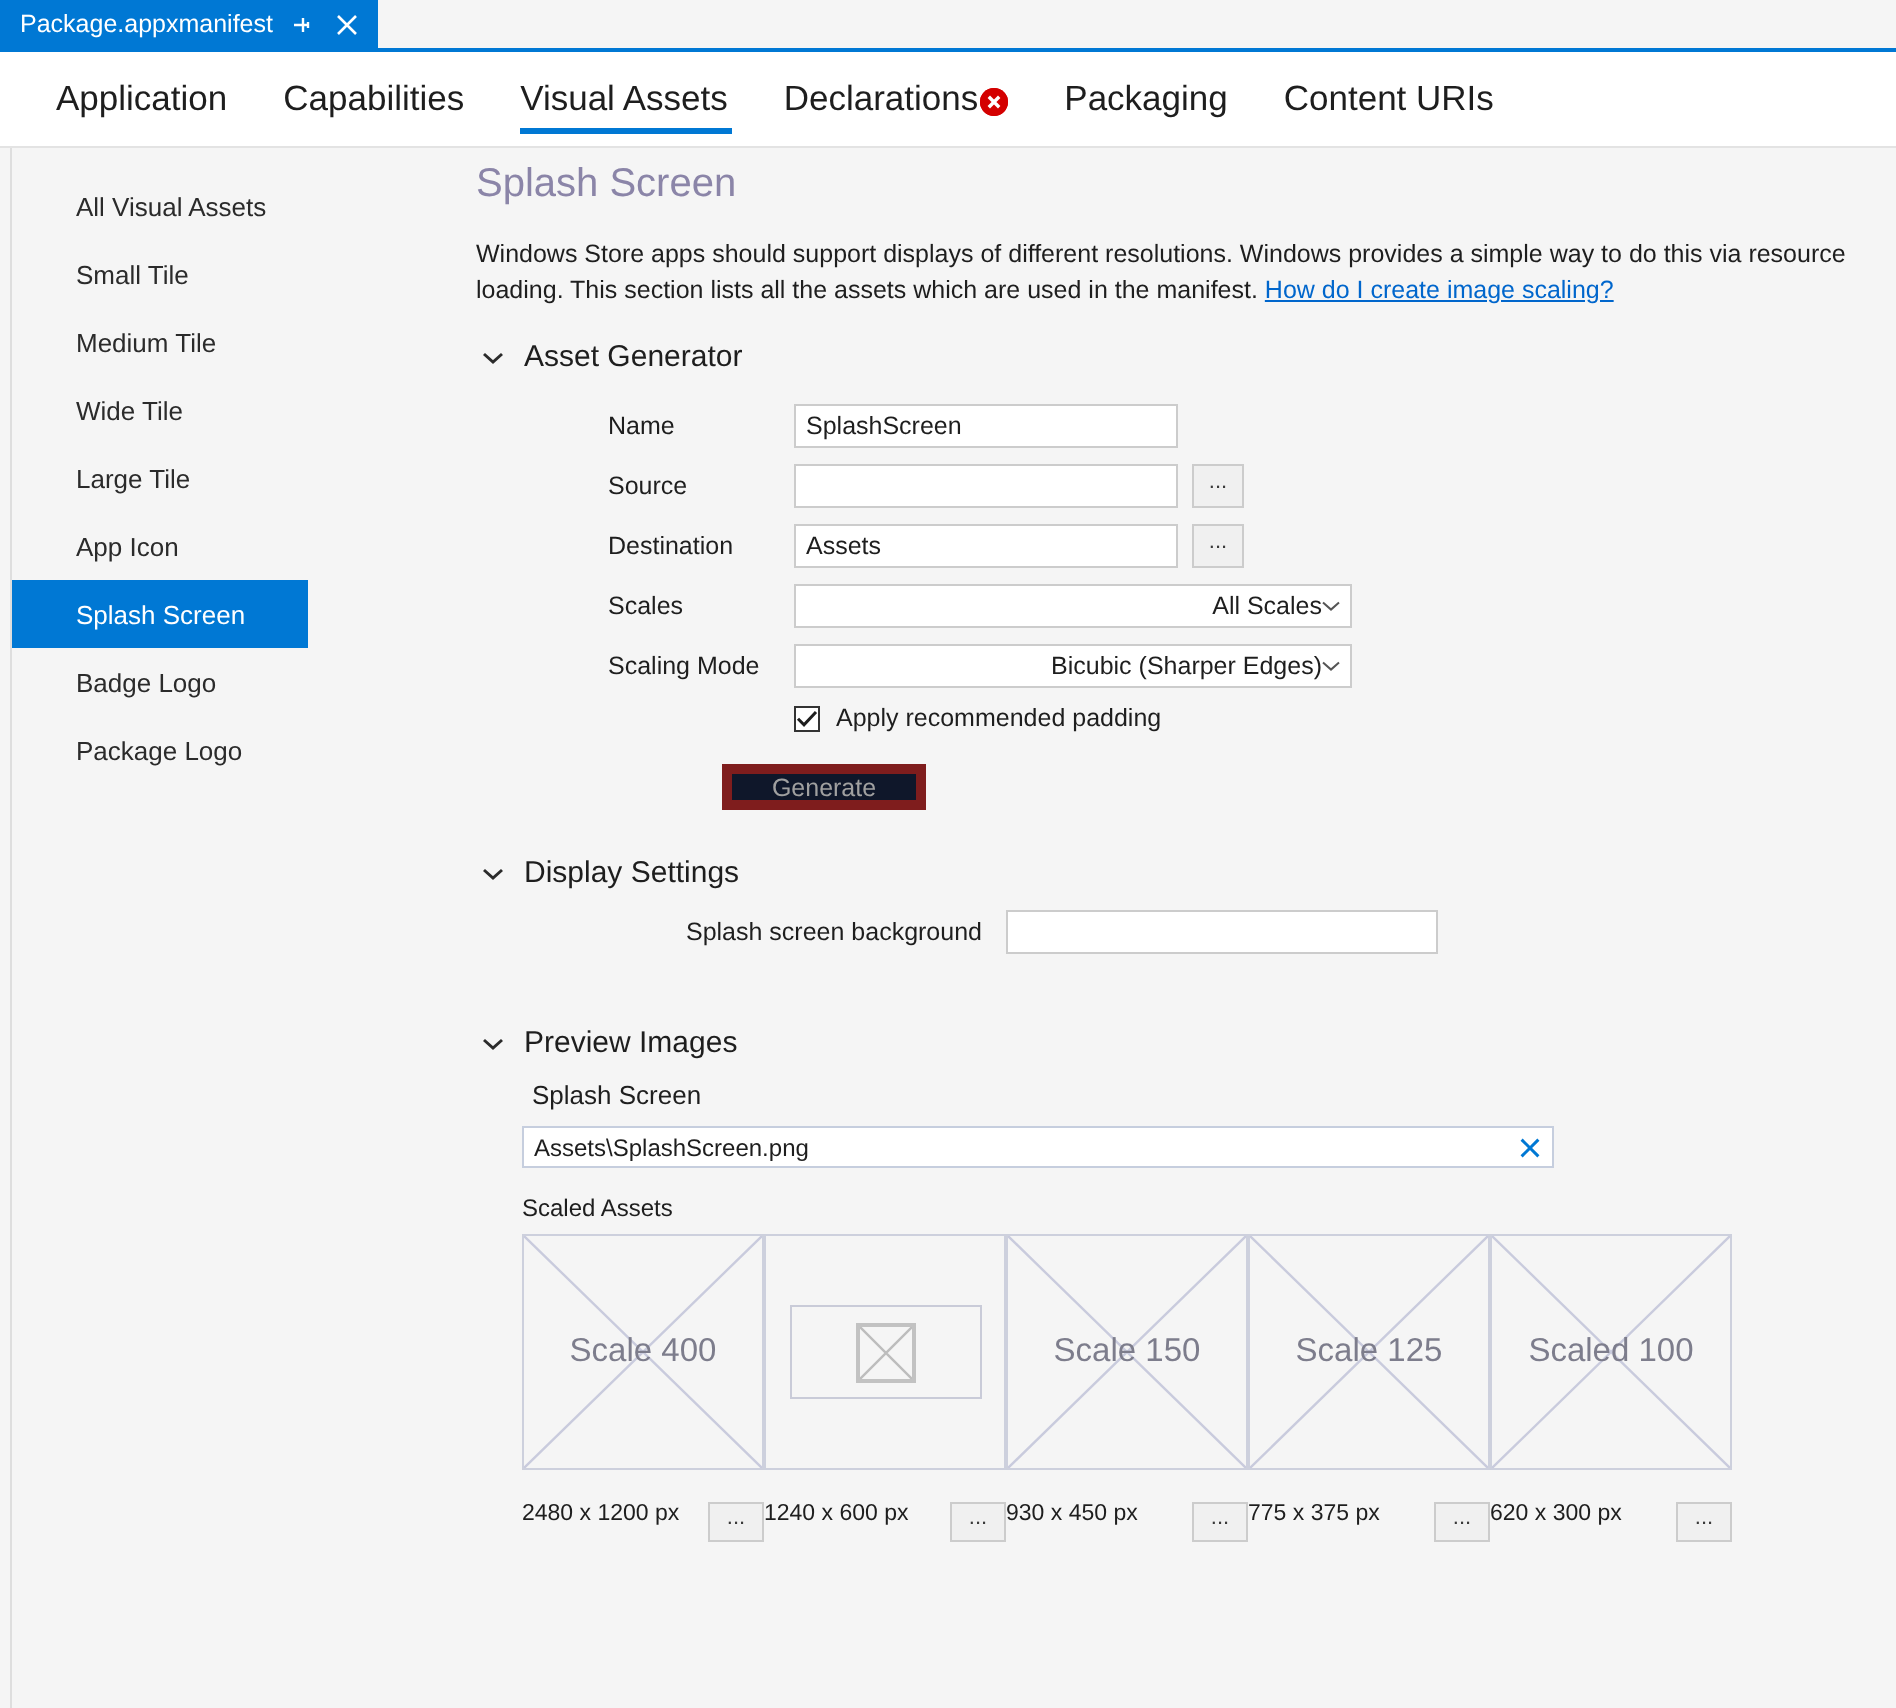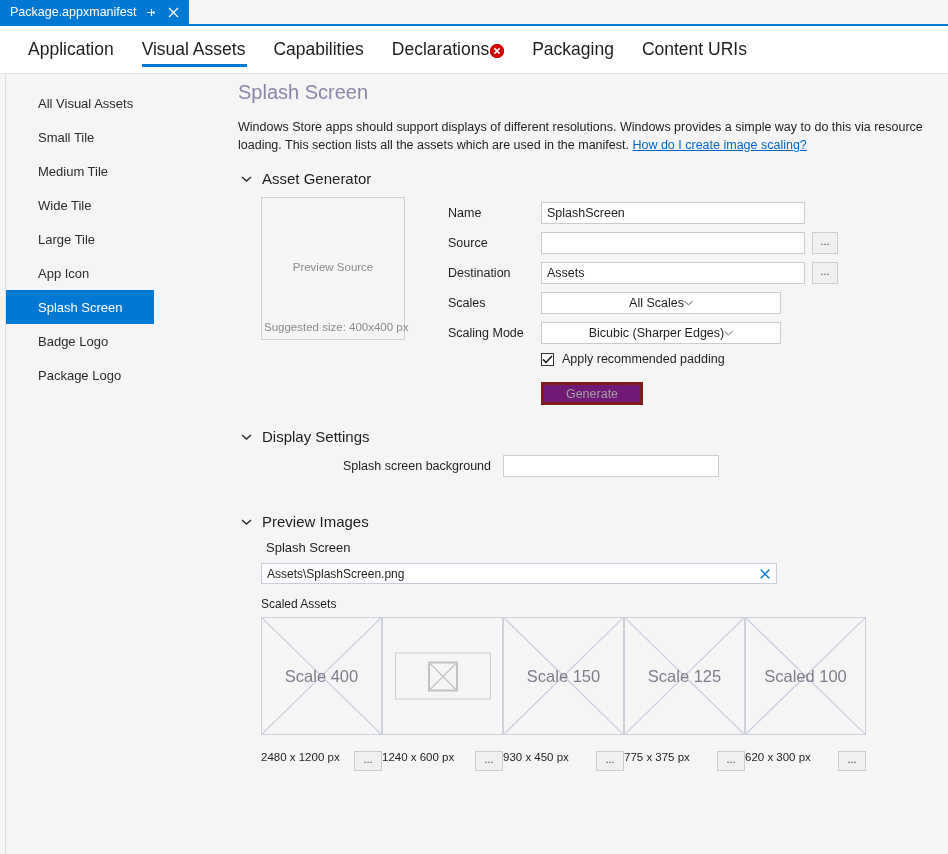--- a/index.html
+++ b/index.html
@@ -231,21 +231,21 @@
     margin-bottom: 8px;
     height: 22px;
   }
   .f-label {
     width: 93px;
     flex: 0 0 93px;
     font-size: 12.5px;
     color: #1e1e1e;
   }
   .f-input {
-    width: 264px;
+    width: 192px;
     height: 22px;
     border: 1px solid #cccccc;
     background: #ffffff;
     font-size: 12.5px;
     color: #1e1e1e;
     padding: 0 5px;
     box-sizing: border-box;
     font-family: "Liberation Sans", sans-serif;
     display: flex;
     align-items: center;
@@ -259,31 +259,31 @@
     font-size: 11px;
     color: #3a3a3a;
     display: flex;
     align-items: center;
     justify-content: center;
     box-sizing: border-box;
     line-height: 1;
     padding-bottom: 4px;
   }
   .f-select {
-    width: 240px;
+    width: 279px;
     height: 22px;
     border: 1px solid #cccccc;
     background: #ffffff;
     font-size: 12.5px;
     color: #1e1e1e;
     padding: 0 5px;
     box-sizing: border-box;
     display: flex;
     align-items: center;
-    justify-content: center;
+    justify-content: flex-end;
   }
   .caret {
     color: #555;
     font-size: 8px;
     line-height: 1;
   }
   .caret svg { display: block; }
 
   .check-row {
     display: flex;
@@ -300,25 +300,25 @@
     display: inline-flex;
     align-items: center;
     justify-content: center;
     margin-right: 8px;
     box-sizing: border-box;
   }
   .checkbox svg { display: block; }
   .check-label { font-size: 12.5px; }
 
   .generate-btn {
-    margin-left: 93px;
+    margin-left: 57px;
     width: 102px;
     height: 23px;
-    border: 3px solid #7f1d1d;
-    background: #701a75;
+    border: 5px solid #7f1d1d;
+    background: #0f172a;
     color: #a0a0a0;
     font-size: 12.5px;
     display: flex;
     align-items: center;
     justify-content: center;
     box-sizing: border-box;
   }
 
   
   .ds-row {
@@ -478,25 +478,25 @@
     </span>
   </div>
   <div class="tabstrip-fill"></div>
 </div>
 <div class="blue-rule"></div>
 
 <div class="cat-tabs">
   <div class="cat-tab">
     <span class="cat-tab-label">Application</span>
   </div>
+  <div class="cat-tab">
+    <span class="cat-tab-label">Capabilities</span>
+  </div>
   <div class="cat-tab active">
     <span class="cat-tab-label">Visual Assets</span>
-  </div>
-  <div class="cat-tab">
-    <span class="cat-tab-label">Capabilities</span>
   </div>
   <div class="cat-tab">
     <span class="cat-tab-label">Declarations</span>
     <span class="err-badge">
       <svg width="14" height="14" viewBox="0 0 14 14">
           <circle cx="7" cy="7" r="7" fill="#d40000"></circle>
           <path d="M4.4 4.4l5.2 5.2M9.6 4.4l-5.2 5.2" stroke="#ffffff" stroke-width="1.7" fill="none"></path>
         </svg>
     </span>
   </div>
@@ -551,24 +551,20 @@
     <div class="expander">
       <span class="chev">
         <svg width="11" height="8" viewBox="0 0 11 8">
             <path d="M1 2l4.5 4L10 2" stroke="#2b2b2b" stroke-width="1.5" fill="none"></path>
           </svg>
       </span>
       <span>Asset Generator</span>
     </div>
 
     <div class="gen-row">
-      <div class="preview-src">
-        <div class="preview-src-label">Preview Source</div>
-        <div class="preview-src-size">Suggested size: 400x400 px</div>
-      </div>
 
       <div class="form">
         <div class="f-row">
           <div class="f-label">Name</div>
           <div class="f-input">SplashScreen</div>
         </div>
 
         <div class="f-row">
           <div class="f-label">Source</div>
           <div class="f-input"></div>

